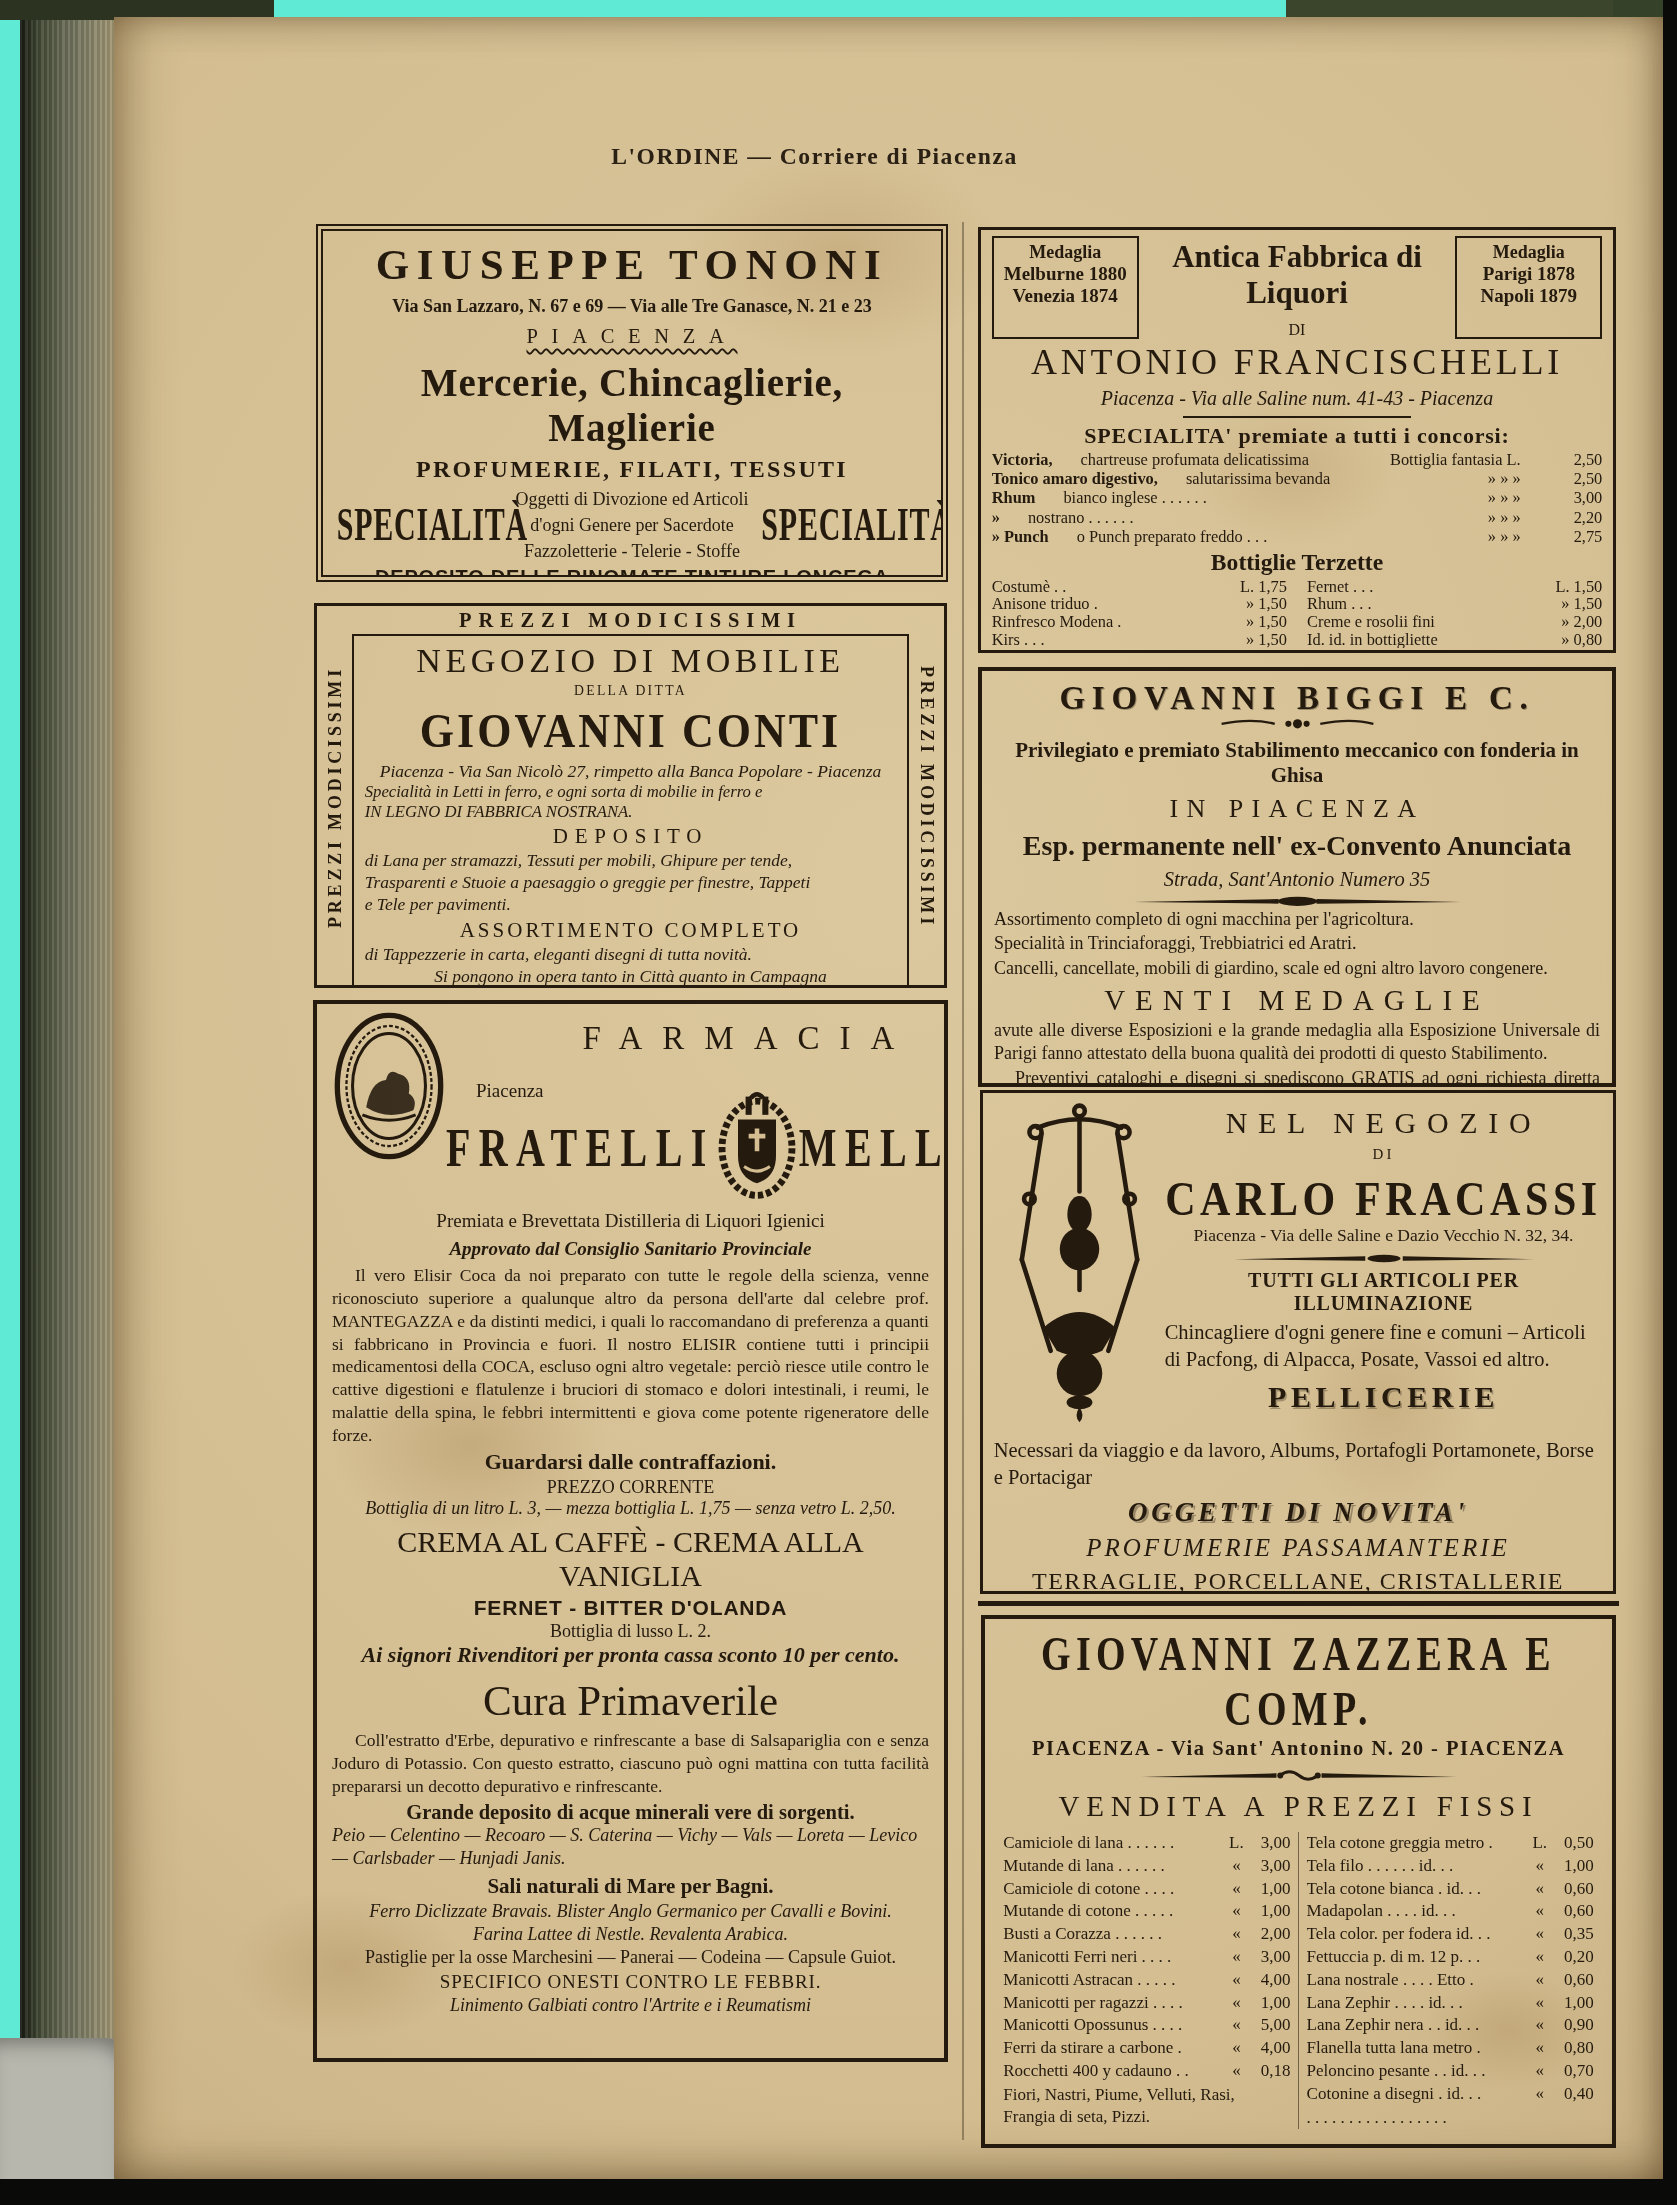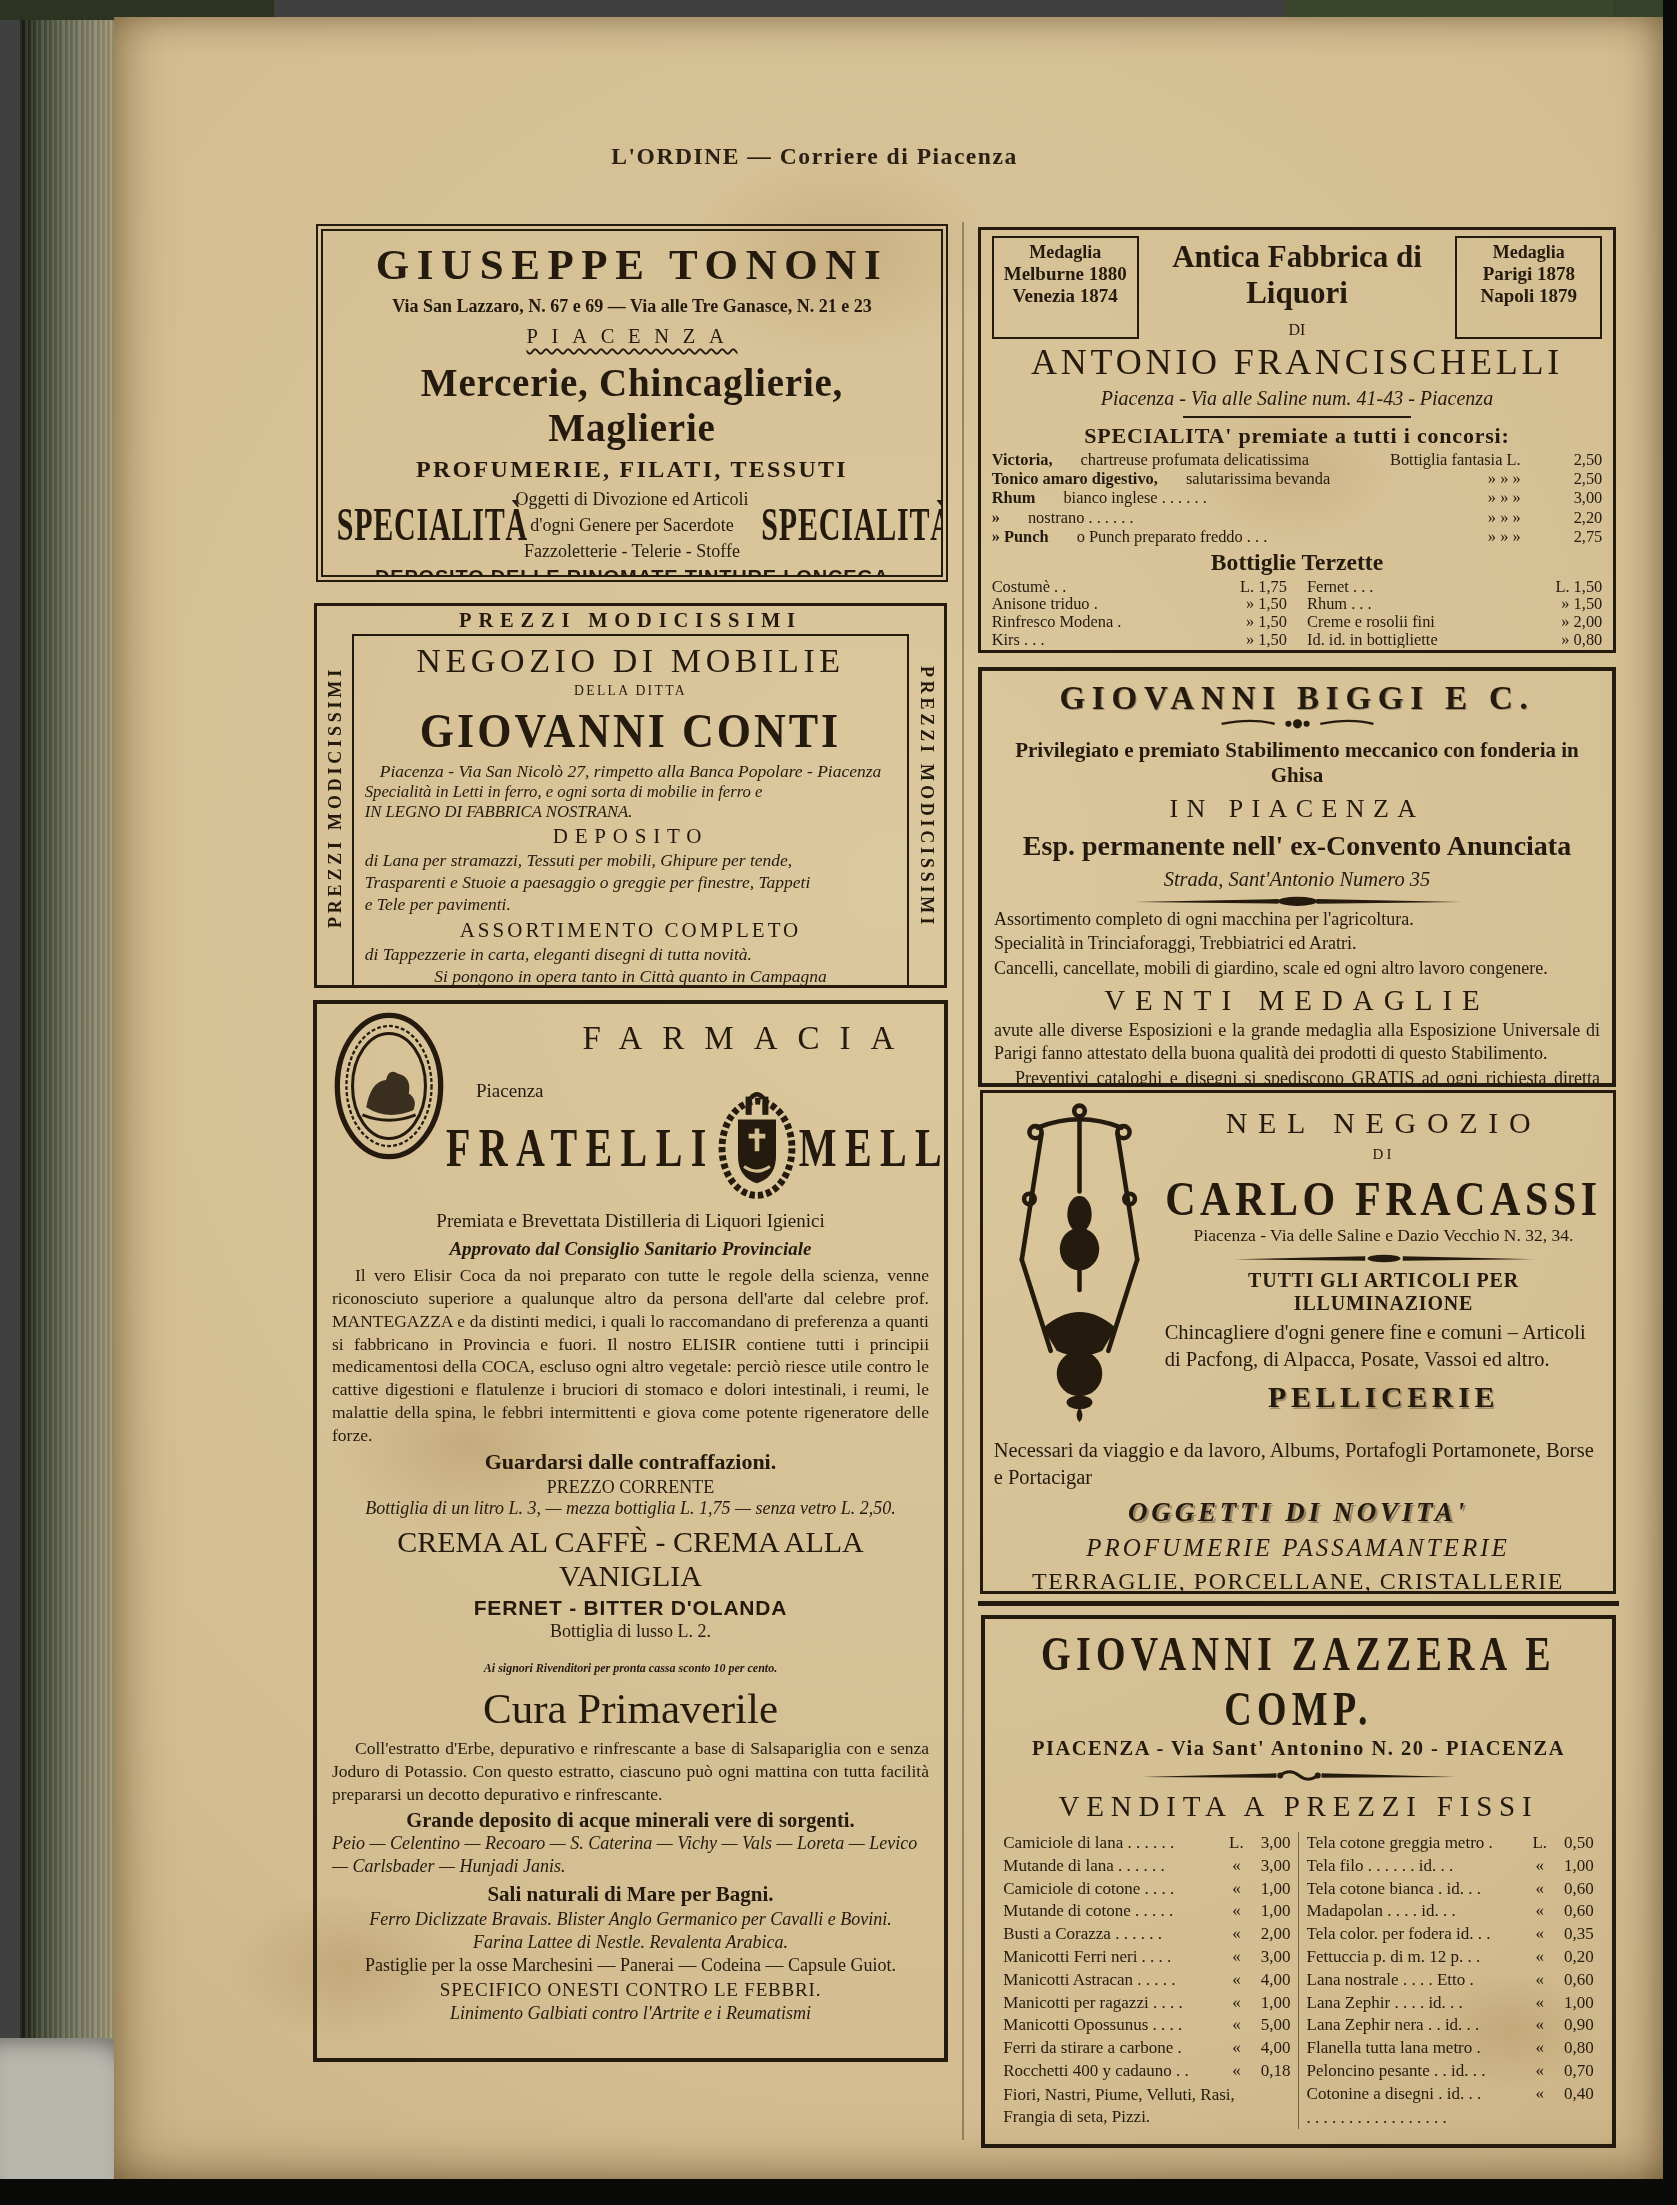--- a/index.html
+++ b/index.html
@@ -1,16 +1,16 @@
 <!DOCTYPE html>
 <html style="font-size:12px"><head>
 <meta charset="utf-8">
 <style>
   html,body{margin:0;padding:0;background:#060605;}
-  .canvas{position:relative;width:1678px;height:2205px;overflow:hidden;background:#404040;
+  .canvas{position:relative;width:1678px;height:2205px;overflow:hidden;background:#5eead4;
           font-family:"Liberation Serif","DejaVu Serif",serif;color:#241a0e;}
   .sans{font-family:"Liberation Sans","DejaVu Sans",sans-serif;}
 
   
   .corner-tl{position:absolute;left:0;top:0;width:274px;height:20px;background:#2c3320;}
   .corner-tr{position:absolute;left:1286px;top:0;width:392px;height:23px;background:#3a452c;}
   .corner-tr2{position:absolute;left:1613px;top:0;width:65px;height:114px;background:#36412a;}
   .edge-right{position:absolute;right:0;top:0;width:15px;height:100%;background:#0a0a08;}
   .edge-bottom{position:absolute;left:0;bottom:0;width:100%;height:26px;background:#0a0a08;}
   .page-edges{position:absolute;left:20px;top:20px;width:107px;height:2161px;
@@ -84,21 +84,21 @@
   .m-sub{font-size:19px;margin-top:3px;}
   .m-product{font-size:42px;font-weight:bold;margin-top:6px;}
   .m-appr{font-size:19px;font-style:italic;font-weight:bold;margin-top:6px;}
   .m-body{font-size:17.5px;text-align:justify;line-height:1.3;margin-top:4.6px;text-indent:23px;}
   .m-guard{font-size:22px;font-weight:bold;margin-top:3px;}
   .m-pc{font-size:18px;margin-top:1.5px;}
   .m-pcl{font-size:18px;font-style:italic;}
   .m-crema{font-size:30px;margin-top:6px;}
   .m-fernet{font-size:21px;font-weight:bold;letter-spacing:0.8px;margin-top:3px;}
   .m-lusso{font-size:18px;margin-top:1.5px;}
-  .m-sconto{font-size:12px;font-style:italic;font-weight:bold;margin-top:19px;}
+  .m-sconto{font-size:22px;font-style:italic;font-weight:bold;margin-top:0;}
   .m-cura{font-size:43px;margin-top:7.6px;}
   .m-acquetitle{font-size:20.5px;font-weight:bold;margin-top:3px;}
   .m-acque{font-size:18px;text-align:left;line-height:1.3;font-style:italic;}
   .m-sali{font-size:21px;font-weight:bold;margin-top:3px;}
   .m-ital{font-size:18px;font-style:italic;margin-top:2.3px;}
   .m-past{font-size:18px;margin-top:2.3px;}
   .m-spec2{font-size:19px;margin-top:2.3px;letter-spacing:0.8px;}
 
   
   .ad-francischelli{left:864px;top:210px;width:638px;height:426px;border-width:3.8px;padding:6px 10.7px;}

